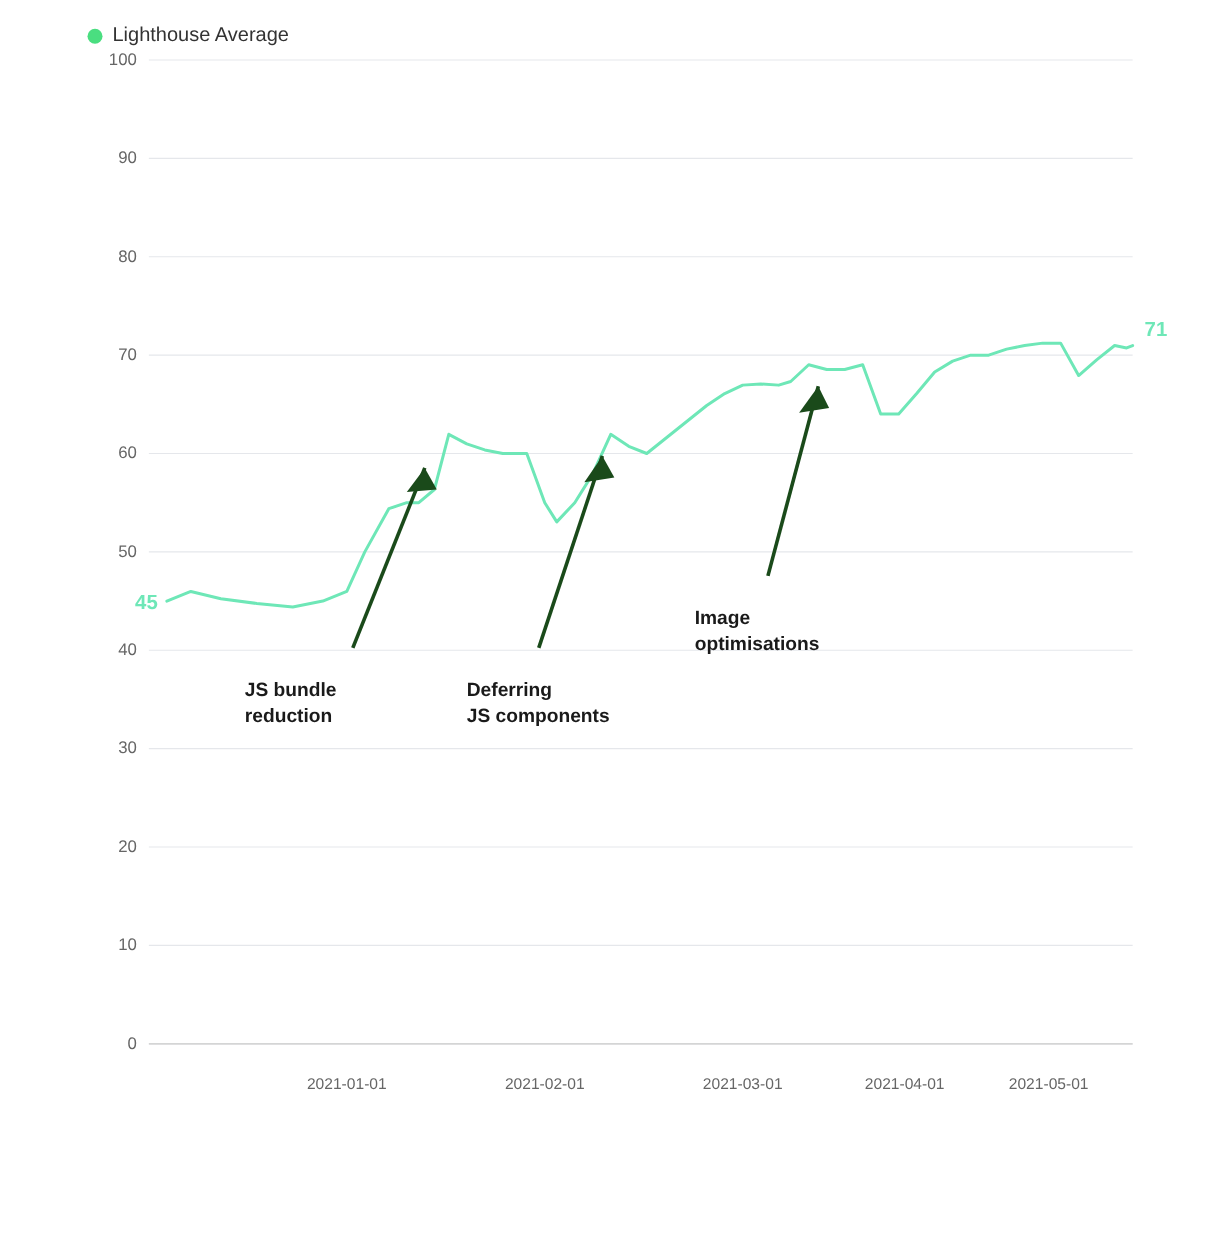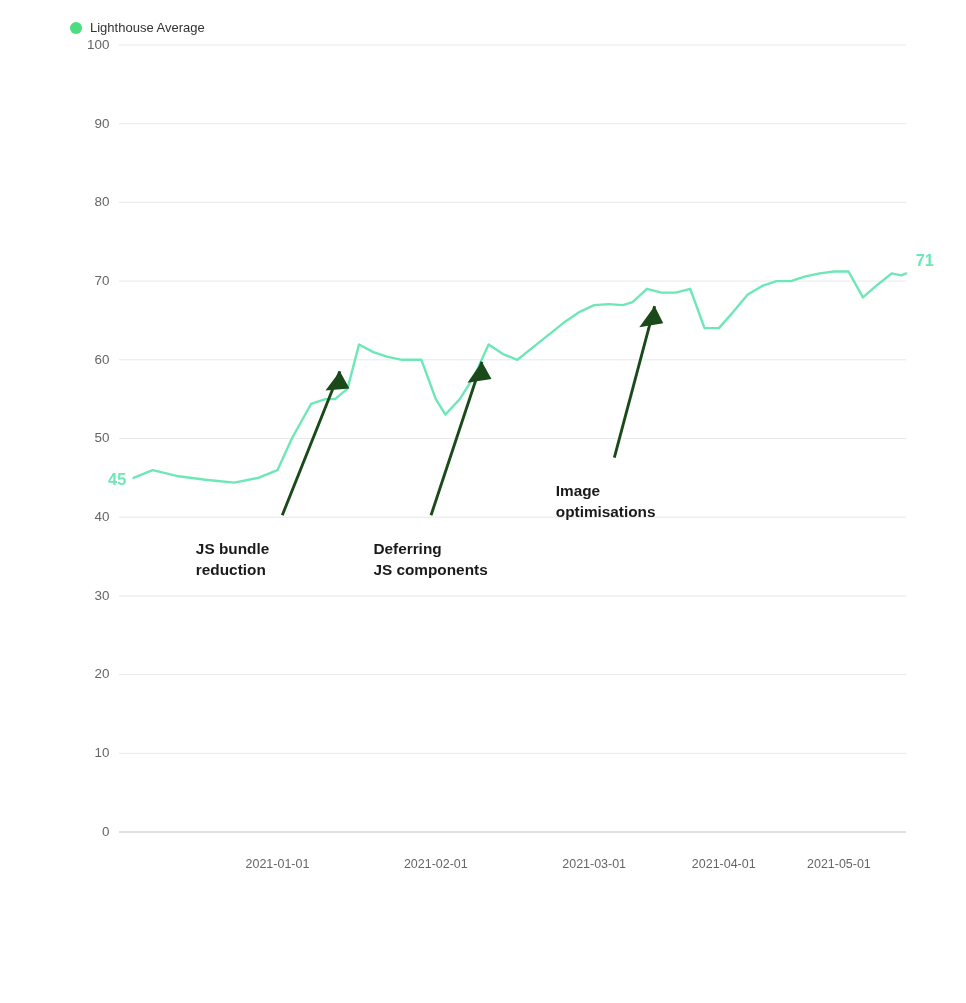--- a/index.html
+++ b/index.html
@@ -24,21 +24,21 @@
       padding-left: 10px;
     }
     .legend-dot {
       width: 12px;
       height: 12px;
       border-radius: 50%;
       background: #4ade80;
       flex-shrink: 0;
     }
     .legend-label {
-      font-size: 13px;
+      font-size: 16px;
       color: #333;
     }
     .chart-area {
       position: relative;
       width: 100%;
       height: calc(100% - 40px);
     }
     svg.chart-svg {
       width: 100%;
       height: 100%;

